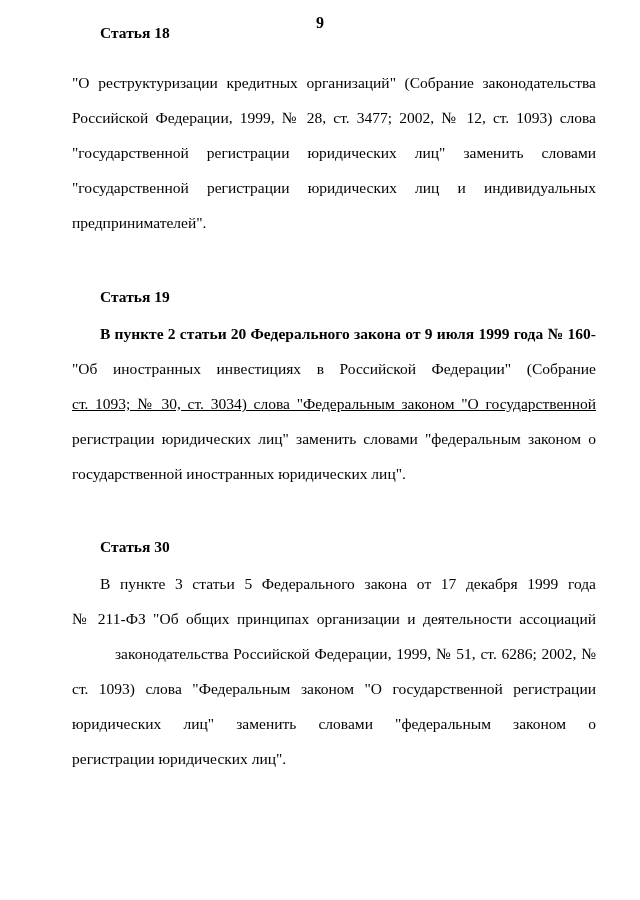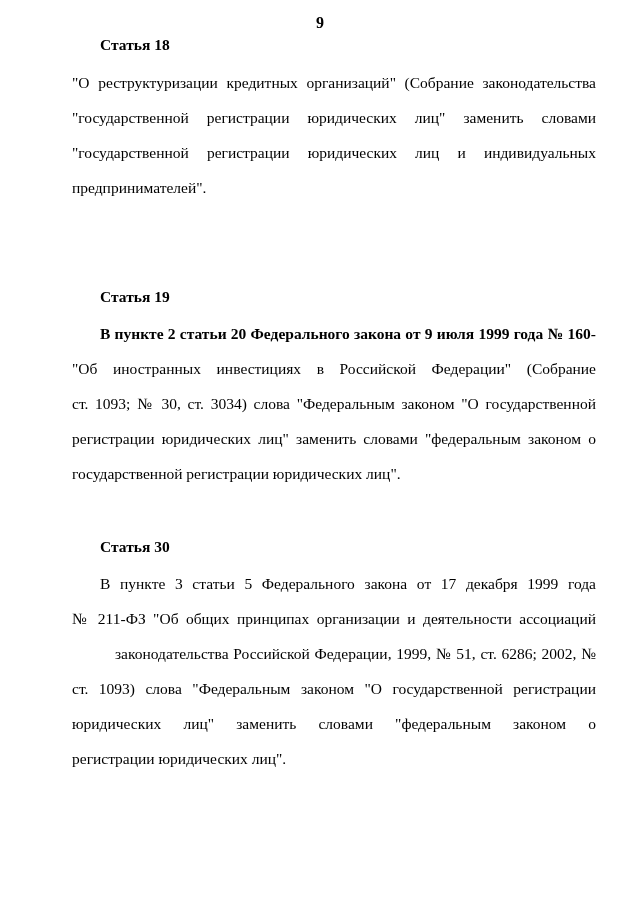--- a/index.html
+++ b/index.html
@@ -12,35 +12,36 @@
           line-height:35px; text-align:justify; text-align-last:left; }
   .line { display:block; text-align:justify; text-align-last:justify; white-space:nowrap; }
   .line.first { padding-left:28px; }
   .line.last { text-align-last:left; }
 </style>
 </head>
 <body>
 
 <div class="page-number">9</div>
 
-<div class="heading" style="top:36px">Статья 18</div>
+<div class="heading" style="top:24px">Статья 18</div>
 <div class="para" style="top:65px">
   <span class="line" style="white-space: normal; display: block; height: 35px; overflow: hidden;">"О реструктуризации кредитных организаций" (Собрание законодательства<span style="display:inline-block;width:100%"></span></span>
+  <span class="line" style="white-space: normal; display: block; height: 35px; overflow: hidden;">Российской Федерации, 1999, № 28, ст. 3477; 2002, № 12, ст. 1093) слова<span style="display:inline-block;width:100%"></span></span>
   <span class="line" style="white-space: normal; display: block; height: 35px; overflow: hidden;">"государственной регистрации юридических лиц" заменить словами<span style="display:inline-block;width:100%"></span></span>
   <span class="line" style="white-space: normal; display: block; height: 35px; overflow: hidden;">"государственной регистрации юридических лиц и индивидуальных<span style="display:inline-block;width:100%"></span></span>
   <span class="line last">предпринимателей".</span>
 </div>
 
 <div class="heading" style="top:288px">Статья 19</div>
 <div class="para" style="top:316px">
   <span class="line first" style="white-space: normal; display: block; height: 35px; overflow: hidden; font-weight: bold;">В пункте 2 статьи 20 Федерального закона от 9 июля 1999 года № 160-ФЗ<span style="display:inline-block;width:100%"></span></span>
   <span class="line" style="white-space: normal; display: block; height: 35px; overflow: hidden;">"Об иностранных инвестициях в Российской Федерации" (Собрание<span style="display:inline-block;width:100%"></span></span>
-  <span class="line" style="white-space: normal; display: block; height: 35px; overflow: hidden;">ст. 1093; № 30, ст. 3034) слова "Федеральным законом "О государственной<span style="display:inline-block;width:100%"></span></span>
+  <span class="line" style="white-space: normal; display: block; height: 35px; overflow: hidden; text-decoration: underline;">ст. 1093; № 30, ст. 3034) слова "Федеральным законом "О государственной<span style="display:inline-block;width:100%"></span></span>
   <span class="line" style="white-space: normal; display: block; height: 35px; overflow: hidden;">регистрации юридических лиц" заменить словами "федеральным законом о<span style="display:inline-block;width:100%"></span></span>
-  <span class="line last">государственной регистрации юридических лиц".</span>
+  <span class="line last">государственной иностранных юридических лиц".</span>
 </div>
 
 <div class="heading" style="top:538px">Статья 30</div>
 <div class="para" style="top:566px">
   <span class="line first" style="white-space: normal; display: block; height: 35px; overflow: hidden;">В пункте 3 статьи 5 Федерального закона от 17 декабря 1999 года<span style="display:inline-block;width:100%"></span></span>
   <span class="line" style="white-space: normal; display: block; height: 35px; overflow: hidden;">№ 211-ФЗ "Об общих принципах организации и деятельности ассоциаций<span style="display:inline-block;width:100%"></span></span>
   <span class="line" style="white-space: normal; display: block; height: 35px; overflow: hidden; margin-left: 43px;">законодательства Российской Федерации, 1999, № 51, ст. 6286; 2002, № 12,<span style="display:inline-block;width:100%"></span></span>
   <span class="line" style="white-space: normal; display: block; height: 35px; overflow: hidden;">ст. 1093) слова "Федеральным законом "О государственной регистрации<span style="display:inline-block;width:100%"></span></span>
   <span class="line" style="white-space: normal; display: block; height: 35px; overflow: hidden;">юридических лиц" заменить словами "федеральным законом о государственной<span style="display:inline-block;width:100%"></span></span>
   <span class="line last">регистрации юридических лиц".</span>

